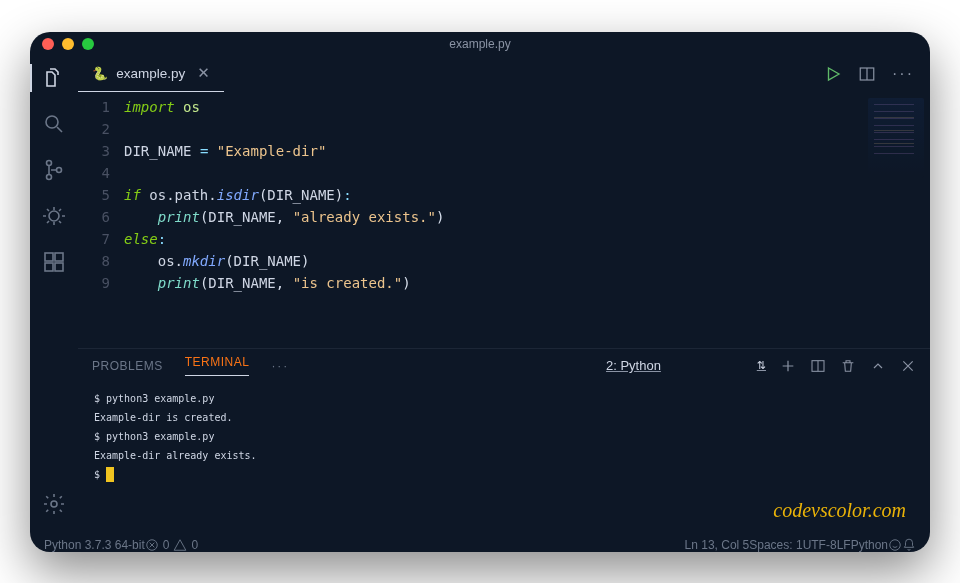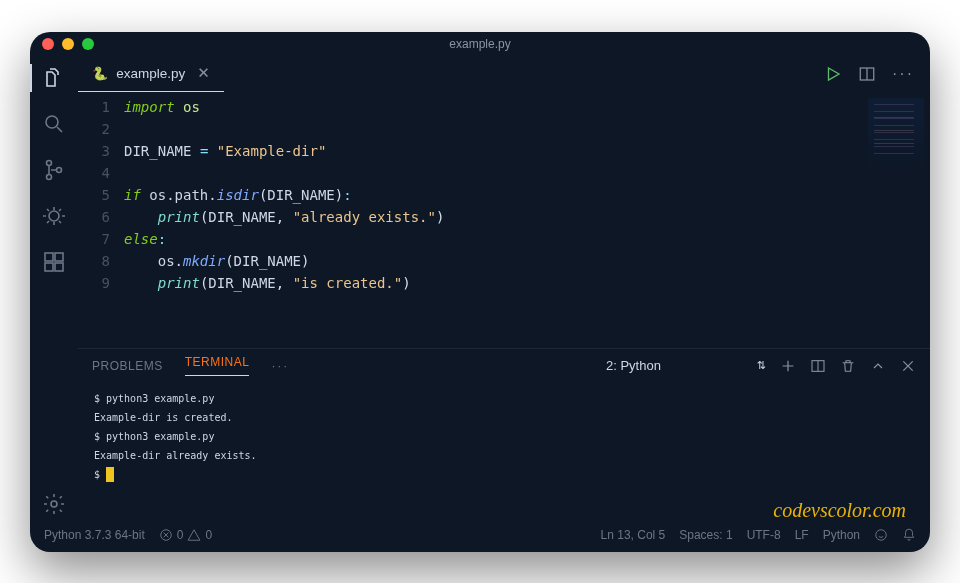--- a/index.html
+++ b/index.html
@@ -121,21 +121,21 @@
 .panel-tabs {
   height: 34px; display: flex; align-items: center; padding: 0 14px;
   gap: 22px; font-size: 12px; color: #6b7688;
 }
 .ptab { cursor: pointer; letter-spacing: .5px; }
 .ptab.active {
   color: #f97316; border-bottom: 1px solid #cfd6e4; padding-bottom: 6px;
 }
 .panel-tabs .more { cursor:pointer; }
 .panel-actions {
-  margin-left: auto; display: flex; align-items: center; gap: 14px; color: #8a93a4;
+  margin-left: auto; display: flex; align-items: center; gap: 14px; color: #8a93a4; text-decoration: underline;
 }
 .panel-actions .sel {
   background: transparent; border: none; color: #cfd6e4; font-size: 13px;
   min-width: 160px; display:flex; align-items:center; justify-content:space-between;
   cursor:pointer;
 }
 .panel-actions .pa { cursor: pointer; display:flex; }
 .panel-actions svg { width:16px; height:16px; }
 .terminal {
   flex: 1; padding: 6px 16px; font-family: "Menlo","Consolas",monospace;
@@ -143,23 +143,23 @@
 }
 .cursor-block {
   display:inline-block; width:8px; height:15px; background:#f0c420; vertical-align:middle;
 }
 .watermark {
   position: absolute; right: 24px; bottom: 30px;
   font-family: "Brush Script MT","Segoe Script",cursive;
   font-size: 20px; color: #eab308; font-style: italic;
 }
 .statusbar {
-  height: 24px; display: flex; align-items: flex-start;
+  height: 24px; display: flex; align-items: flex-end;
   padding: 0 14px; font-size: 12px; color: #6b7688;
-  gap: 14px; flex-shrink: 0;
+  flex-shrink: 0;
 }
 .statusbar .sb-item { display:flex; align-items:center; gap:4px; cursor:pointer; }
 .statusbar .sb-spacer { flex:1; }
 .statusbar svg { width:14px; height:14px; }
 </style>
 </head>
 <body>
 
 <div class="window">
 

